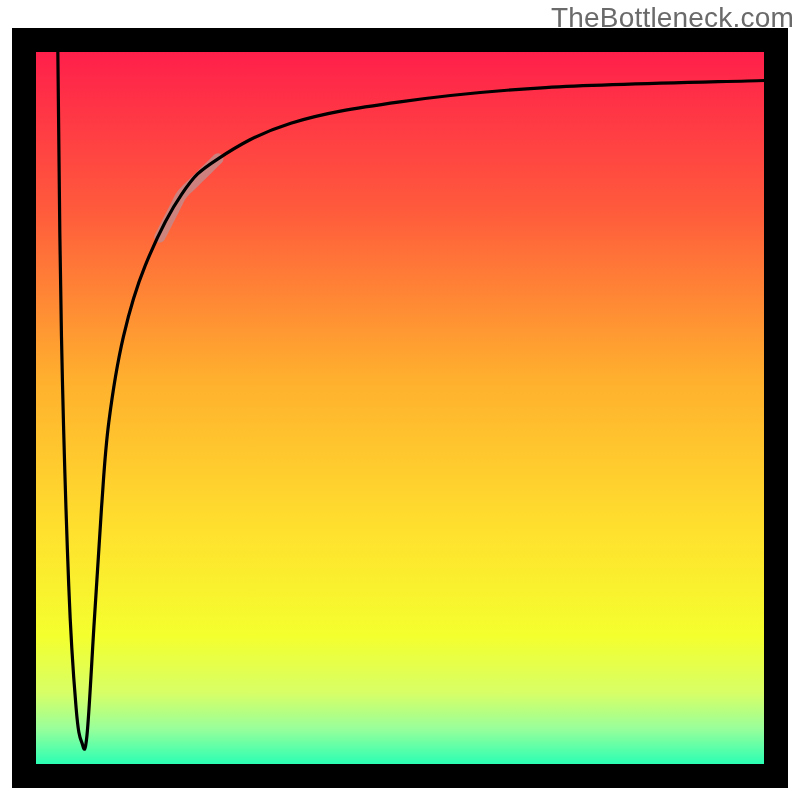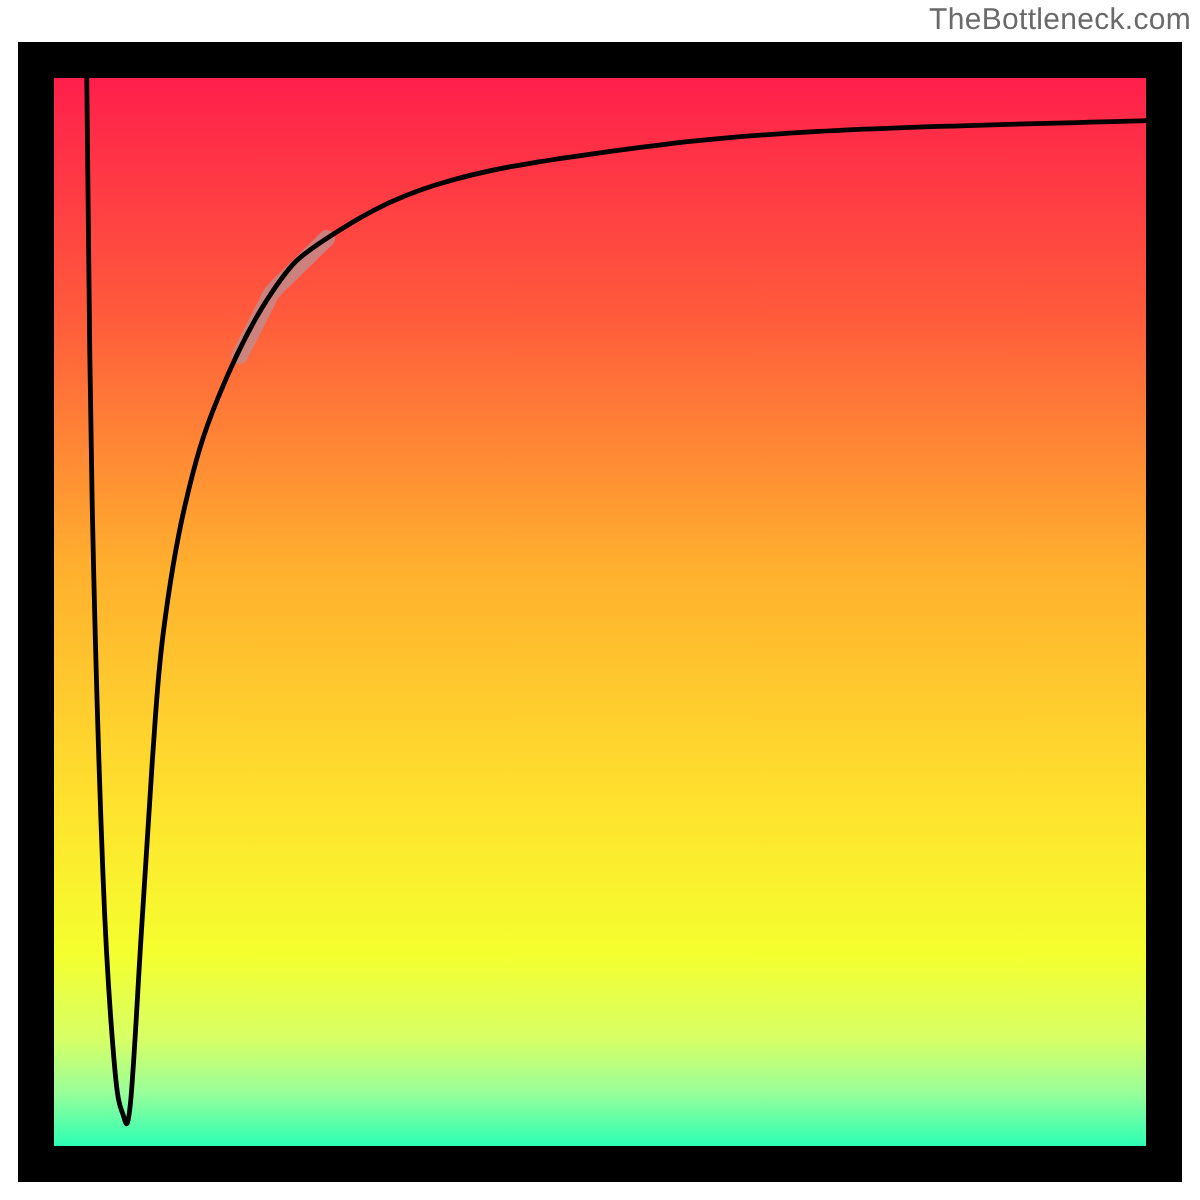--- a/index.html
+++ b/index.html
@@ -12,21 +12,21 @@
   }
   .chart-wrapper {
     position: relative;
     width: 800px;
     height: 800px;
   }
   .watermark {
     position: absolute;
     top: 2px;
     right: 6px;
-    font-size: 20px;
+    font-size: 28px;
     color: #6a6a6a;
     font-weight: 500;
     letter-spacing: 0.2px;
     user-select: none;
   }
   svg {
     display: block;
   }
 </style>
 </head>

